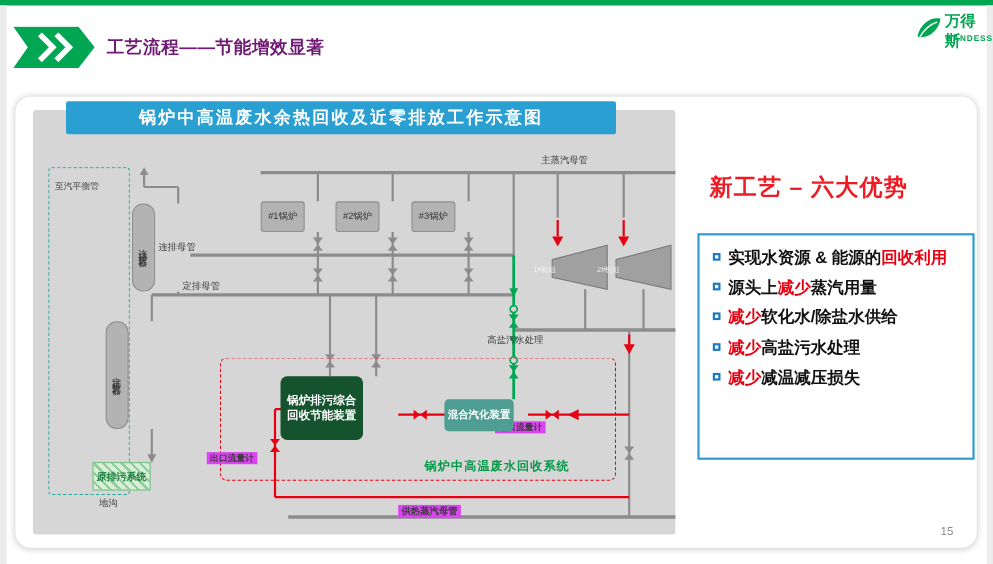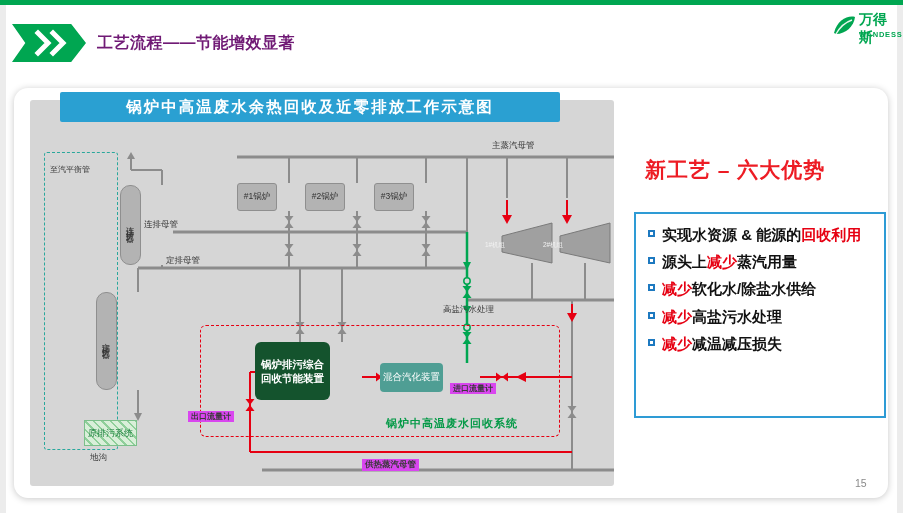--- a/index.html
+++ b/index.html
@@ -24,26 +24,26 @@
   .lblbg { background:#d946ef; padding:0 3px;font-weight:bold; }
   .teal-dash { left:14px; top:52px; width:74px; height:298px; border:1.5px dashed #2aa89c; border-radius:3px; }
   .red-dash { left:170px; top:225px; width:360px; height:112px; border:1.5px dashed #e60012; border-radius:6px; }
   .boiler { top:83px; width:40px; height:28px; background:#b3b3b3; border:1px solid #8f8f8f; border-radius:3px;
     display:flex; align-items:center; justify-content:center; font-size:8.5px; color:#333; }
   .capsule { width:21px; background:#b3b3b3; border:1px solid #8f8f8f; border-radius:10px;
     display:flex; align-items:center; justify-content:center; writing-mode:vertical-rl; text-orientation:upright;
     font-size:8.5px; color:#333; letter-spacing:2px; }
   .drain-box { left:54px; top:320px; width:53px; height:26px; border:1px solid #7bbf8a;
     background:repeating-linear-gradient(45deg,#d9efd9 0 4px,#8fcf9a 4px 6px);
-    display:flex; align-items:center; justify-content:center; font-size:9px; font-weight:normal; color:#1b7e3c; }
+    display:flex; align-items:center; justify-content:center; font-size:9px; font-weight:bold; color:#1b7e3c; }
   .device-red { left:225px; top:242px; width:75px; height:58px; background:#14532d; border-radius:6px;
     display:flex; flex-direction:column; align-items:center; justify-content:center;
     color:#fff; font-size:10.5px; font-weight:bold; line-height:1.35; z-index:3; }
-  .mixer { left:350px; top:263px; width:63px; height:29px; background:#4f9e94; border-radius:4px;
-    display:flex; align-items:center; justify-content:center; color:#fff; font-size:9.5px; z-index:3; }
+  .mixer { left:374px; top:263px; width:63px; height:29px; background:#4f9e94; border-radius:4px;
+    display:flex; align-items:center; justify-content:center; color:#fff; font-size:9.5px; z-index:3;font-weight:bold; }
   .turb-label { top:137px; width:46px; height:16px; display:flex; align-items:center; justify-content:center;
     font-size:6.5px; color:#f2f2f2; }
   .recovery { left:356px; top:316px; font-size:11px; font-weight:bold; color:#069a48; letter-spacing:1px; }
   .adv-title { left:631px; top:68px; font-size:21px; font-weight:800; color:#ed1c24; letter-spacing:1px; }
   .adv-box { left:620px; top:124px; width:252px; height:206px; border:2px solid #2e9bd5; background:#fff;
     padding:11px 8px 8px 12px; }
   .adv-row { display:flex; align-items:flex-start; margin-bottom:6.5px; }
   .bullet { flex:0 0 auto; width:7px; height:7px; border:2px solid #1d79c0; margin:5px 7px 0 0; }
   .adv-text { flex:1; font-size:15px; font-weight:700; color:#111; line-height:1.38; }
   .red-seg { color:#e60012; }

